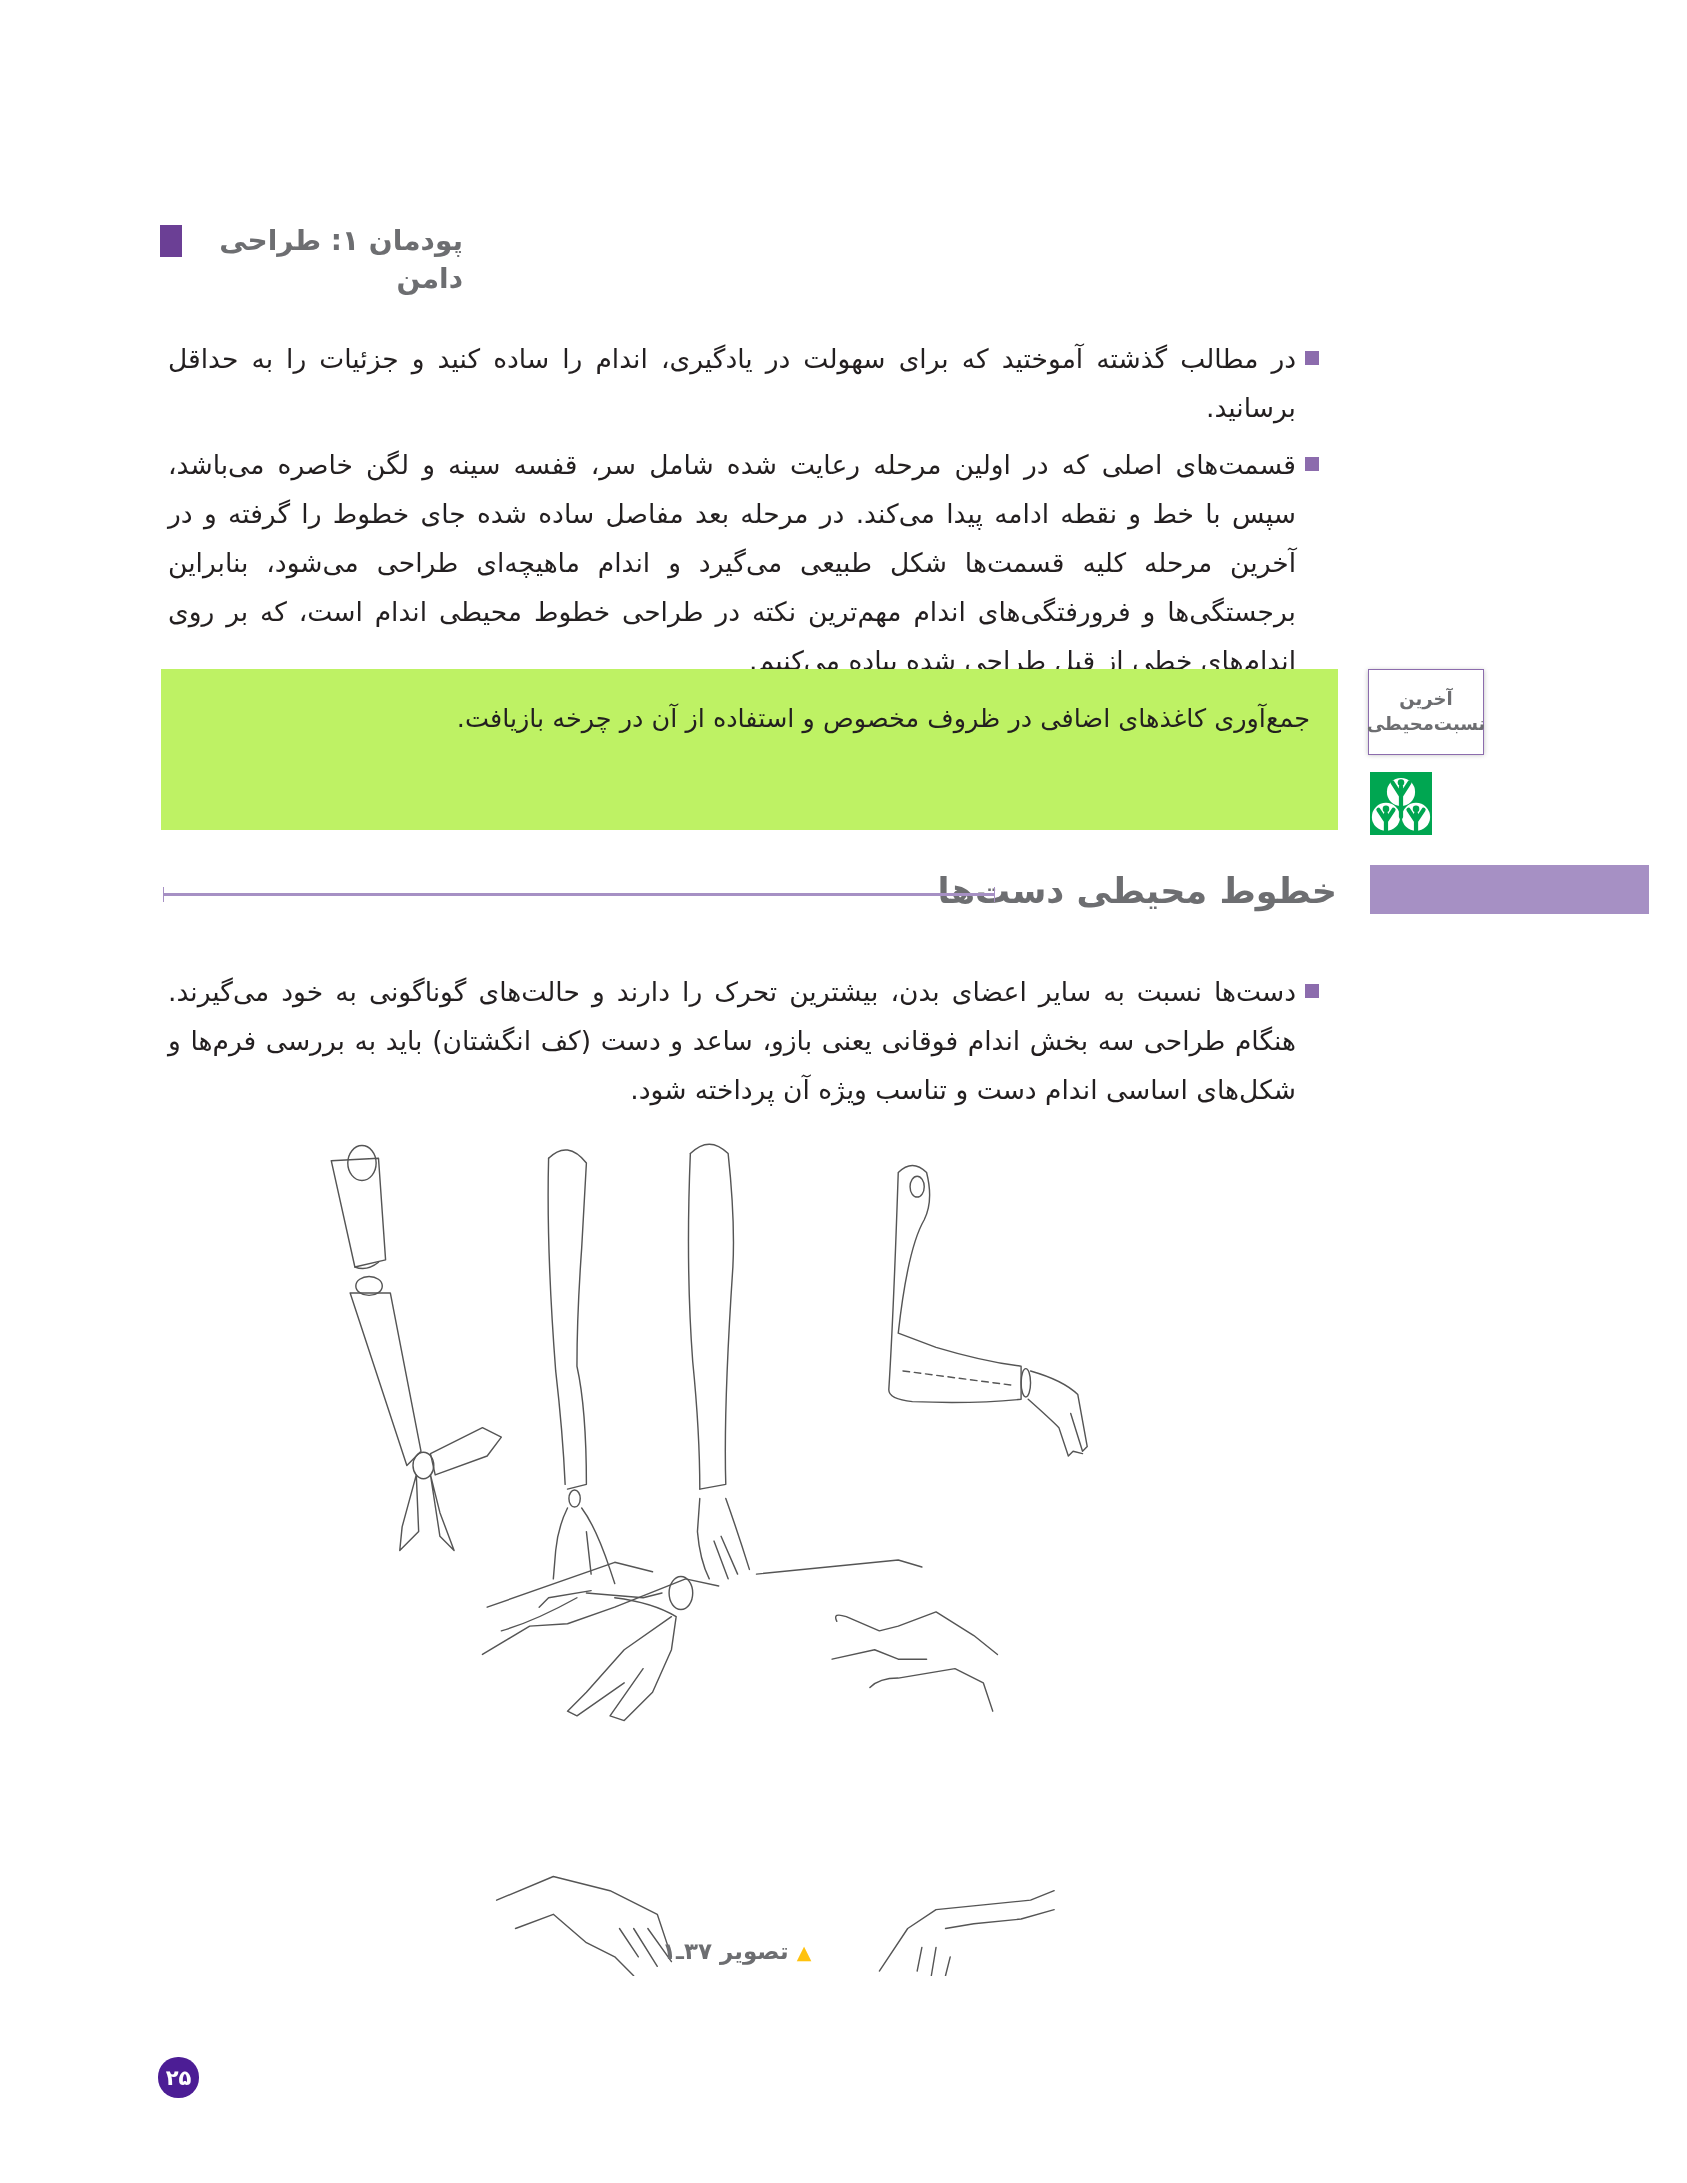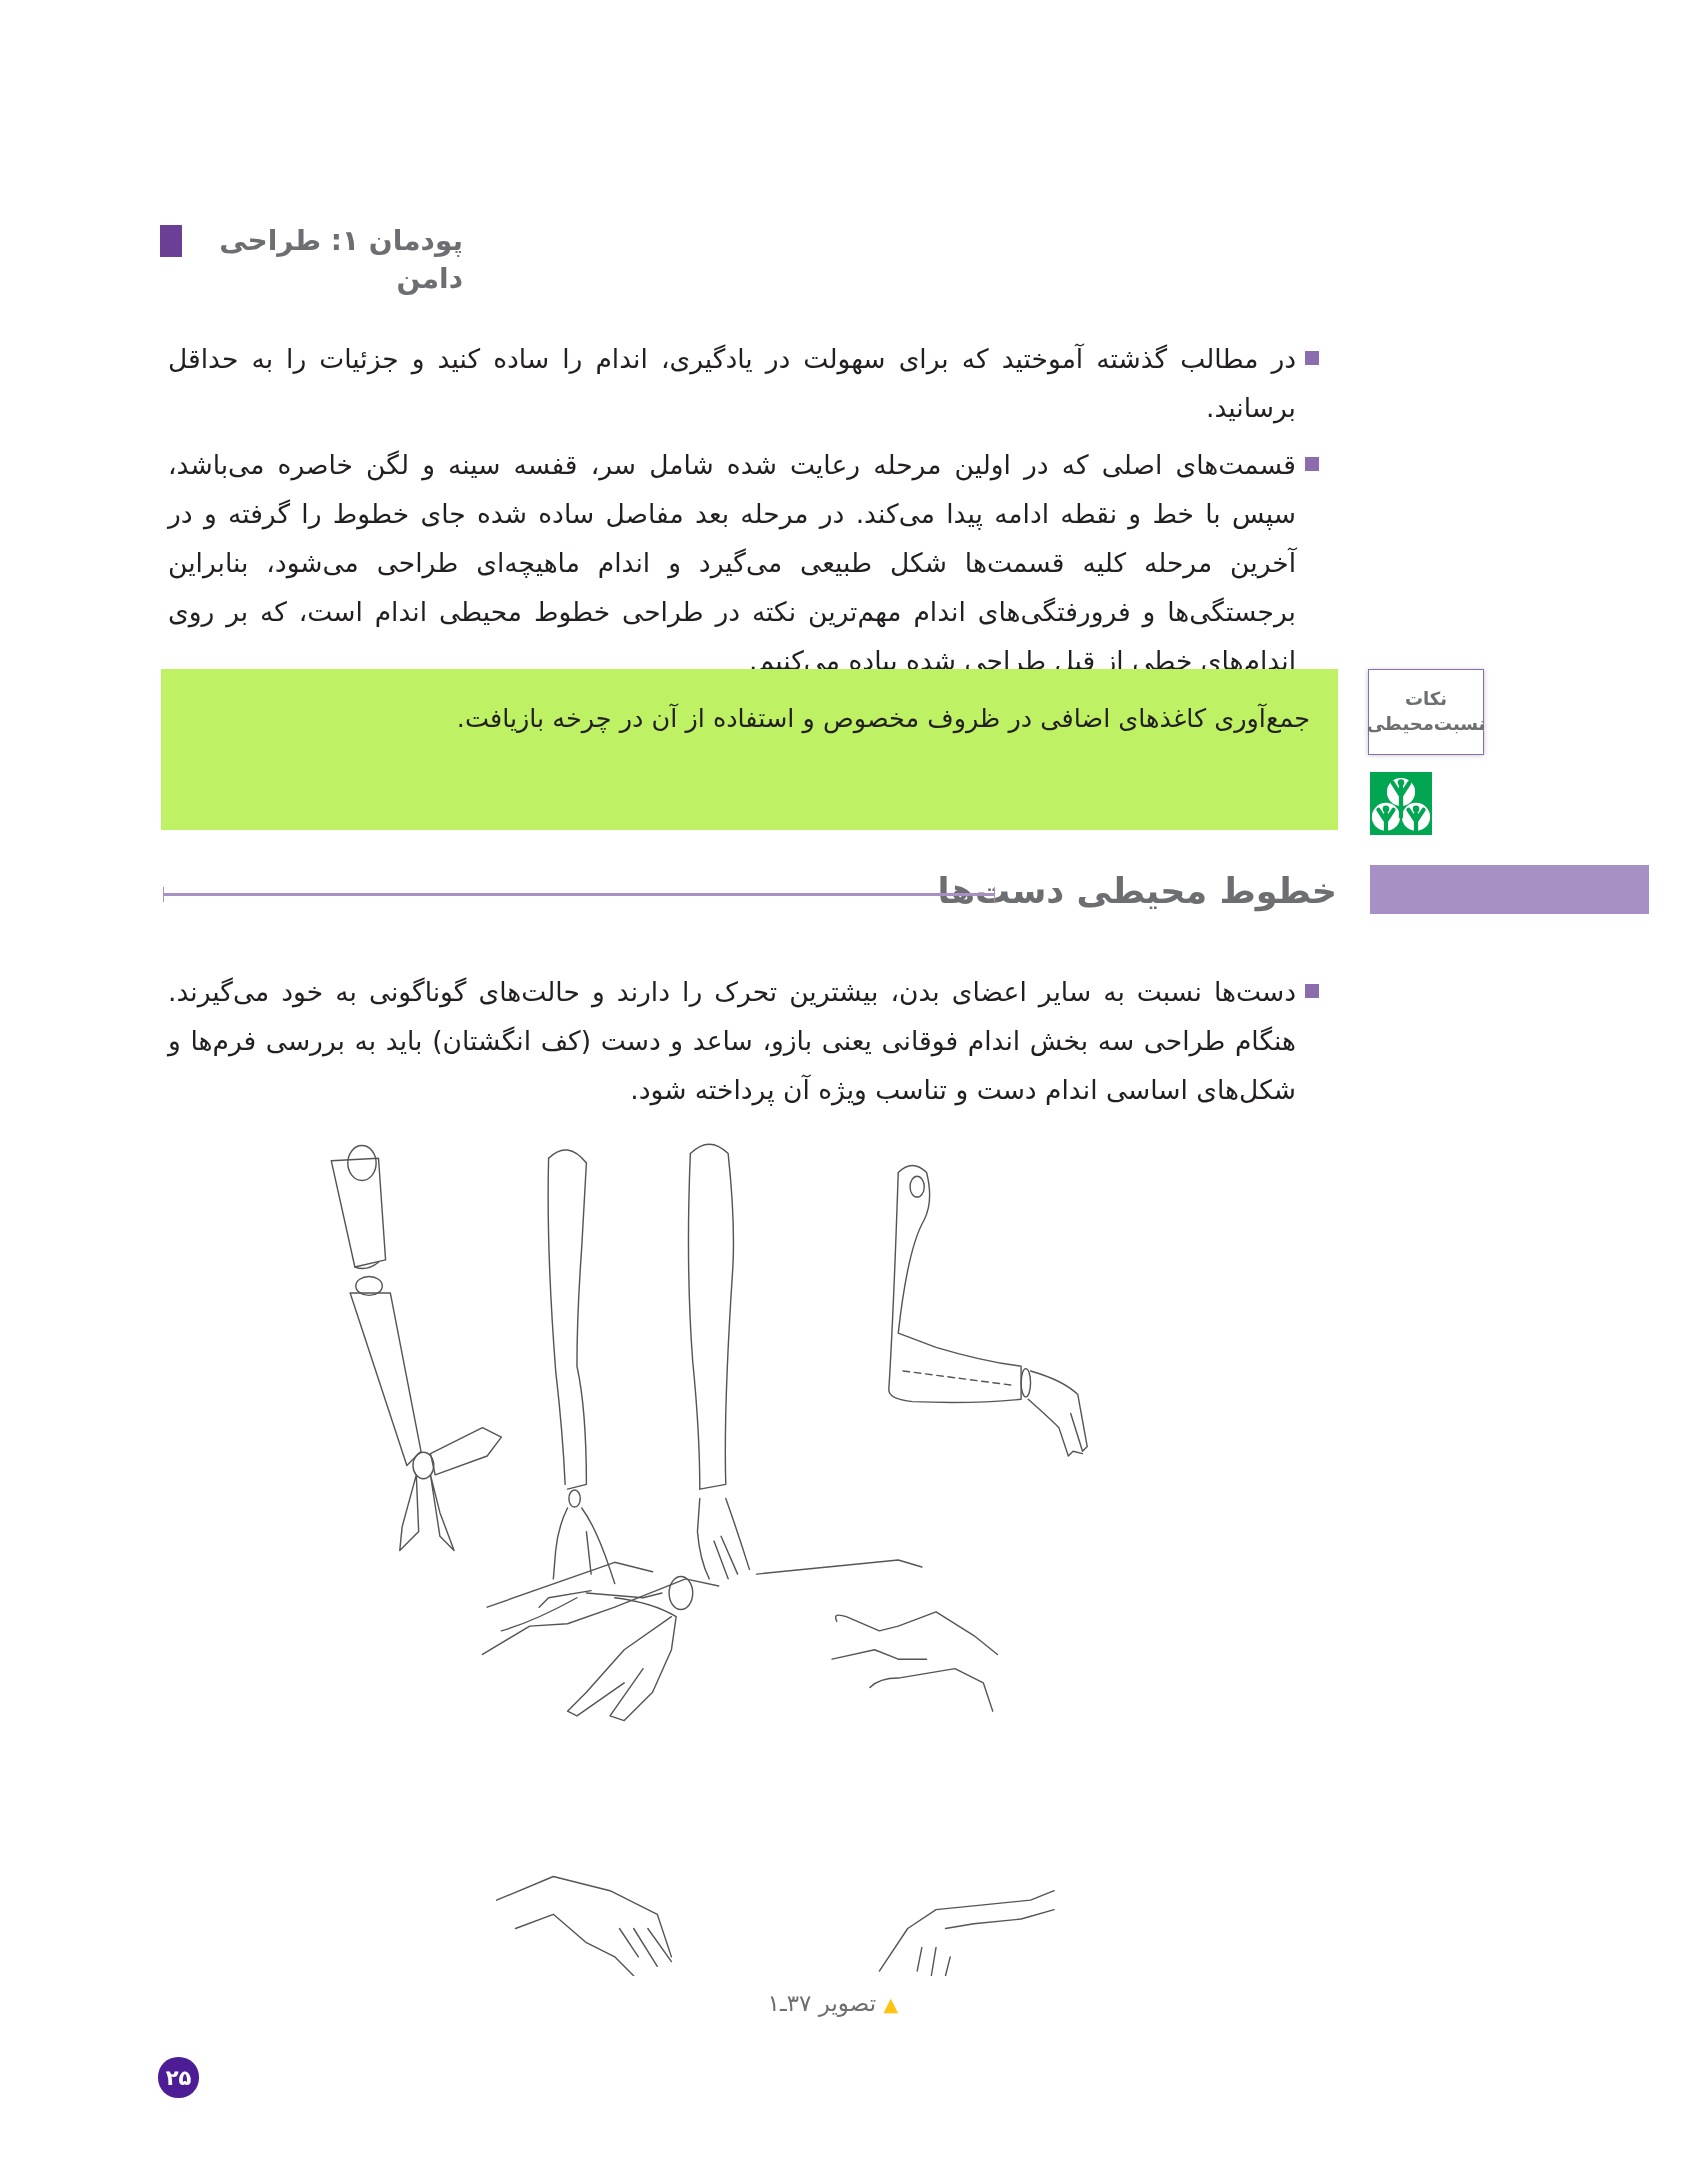--- a/index.html
+++ b/index.html
@@ -26,42 +26,42 @@
 
   
   #sec-bar{left:1370px;top:865px;width:279px;height:49px;background:#a690c4;}
   #sec-title{right:350px;top:870px;font-size:35px;font-weight:bold;color:#6d6e71;line-height:43px;}
   #sec-line{left:163px;top:893px;width:832px;height:2.8px;background:#a690c4;}
   #sec-line::before,#sec-line::after{content:"";position:absolute;top:-6.1px;width:1.4px;height:15px;background:#a690c4;}
   #sec-line::before{left:0;} #sec-line::after{right:0;}
 
   
   #figure{left:284px;top:1125px;width:945px;height:851px;}
-  #caption{left:662px;top:1990px;width:236px;text-align:right;font-size:23px;font-weight:normal;color:#6d6e71;}
+  #caption{left:662px;top:1938px;width:236px;text-align:left;font-size:23px;font-weight:bold;color:#6d6e71;}
   #caption .tri{color:#ffc20e;font-size:19px;}
 
   
   #pgnum{left:158px;top:2057px;width:41px;height:41px;background:#4c1d95;color:#fff;font-weight:bold;font-size:21px;display:flex;align-items:center;justify-content:center;border-radius:20px;}
 </style>
 </head>
 <body>
 
 <div id="hdr-square" class="abs"></div>
 <div id="hdr-text" class="abs rtl">پودمان ۱: طراحی دامن</div>
 
 <div id="para1" class="abs para rtl">
   <p><span class="bullet"></span><span>در مطالب گذشته آموختید که برای سهولت در یادگیری، اندام را ساده کنید و جزئیات را به حداقل برسانید.</span></p>
   <p><span class="bullet"></span><span>قسمت‌های اصلی که در اولین مرحله رعایت شده شامل سر، قفسه سینه و لگن خاصره می‌باشد، سپس با خط و نقطه ادامه پیدا می‌کند. در مرحله بعد مفاصل ساده شده جای خطوط را گرفته و در آخرین مرحله کلیه قسمت‌ها شکل طبیعی می‌گیرد و اندام ماهیچه‌ای طراحی می‌شود، بنابراین برجستگی‌ها و فرورفتگی‌های اندام مهم‌ترین نکته در طراحی خطوط محیطی اندام است، که بر روی اندام‌های خطی از قبل طراحی شده پیاده می‌کنیم.</span></p>
 </div>
 
 <div id="eco-box" class="abs">
   <div id="eco-text" class="abs rtl">جمع‌آوری کاغذهای اضافی در ظروف مخصوص و استفاده از آن در چرخه بازیافت.</div>
 </div>
 <div id="eco-label" class="abs rtl">
-  <span>نکات</span>
+  <span>آخرین</span>
   <span>نسبت‌محیطی</span>
 </div>
 <div id="eco-icon" class="abs">
   <svg width="62" height="63" viewBox="0 0 132 133">
     <g fill="#fff">
       <circle cx="66" cy="42" r="30"></circle>
       <circle cx="34" cy="95" r="30"></circle>
       <circle cx="98" cy="95" r="30"></circle>
     </g>
     <g stroke="#00a651" stroke-width="9" fill="none" stroke-linecap="round">

